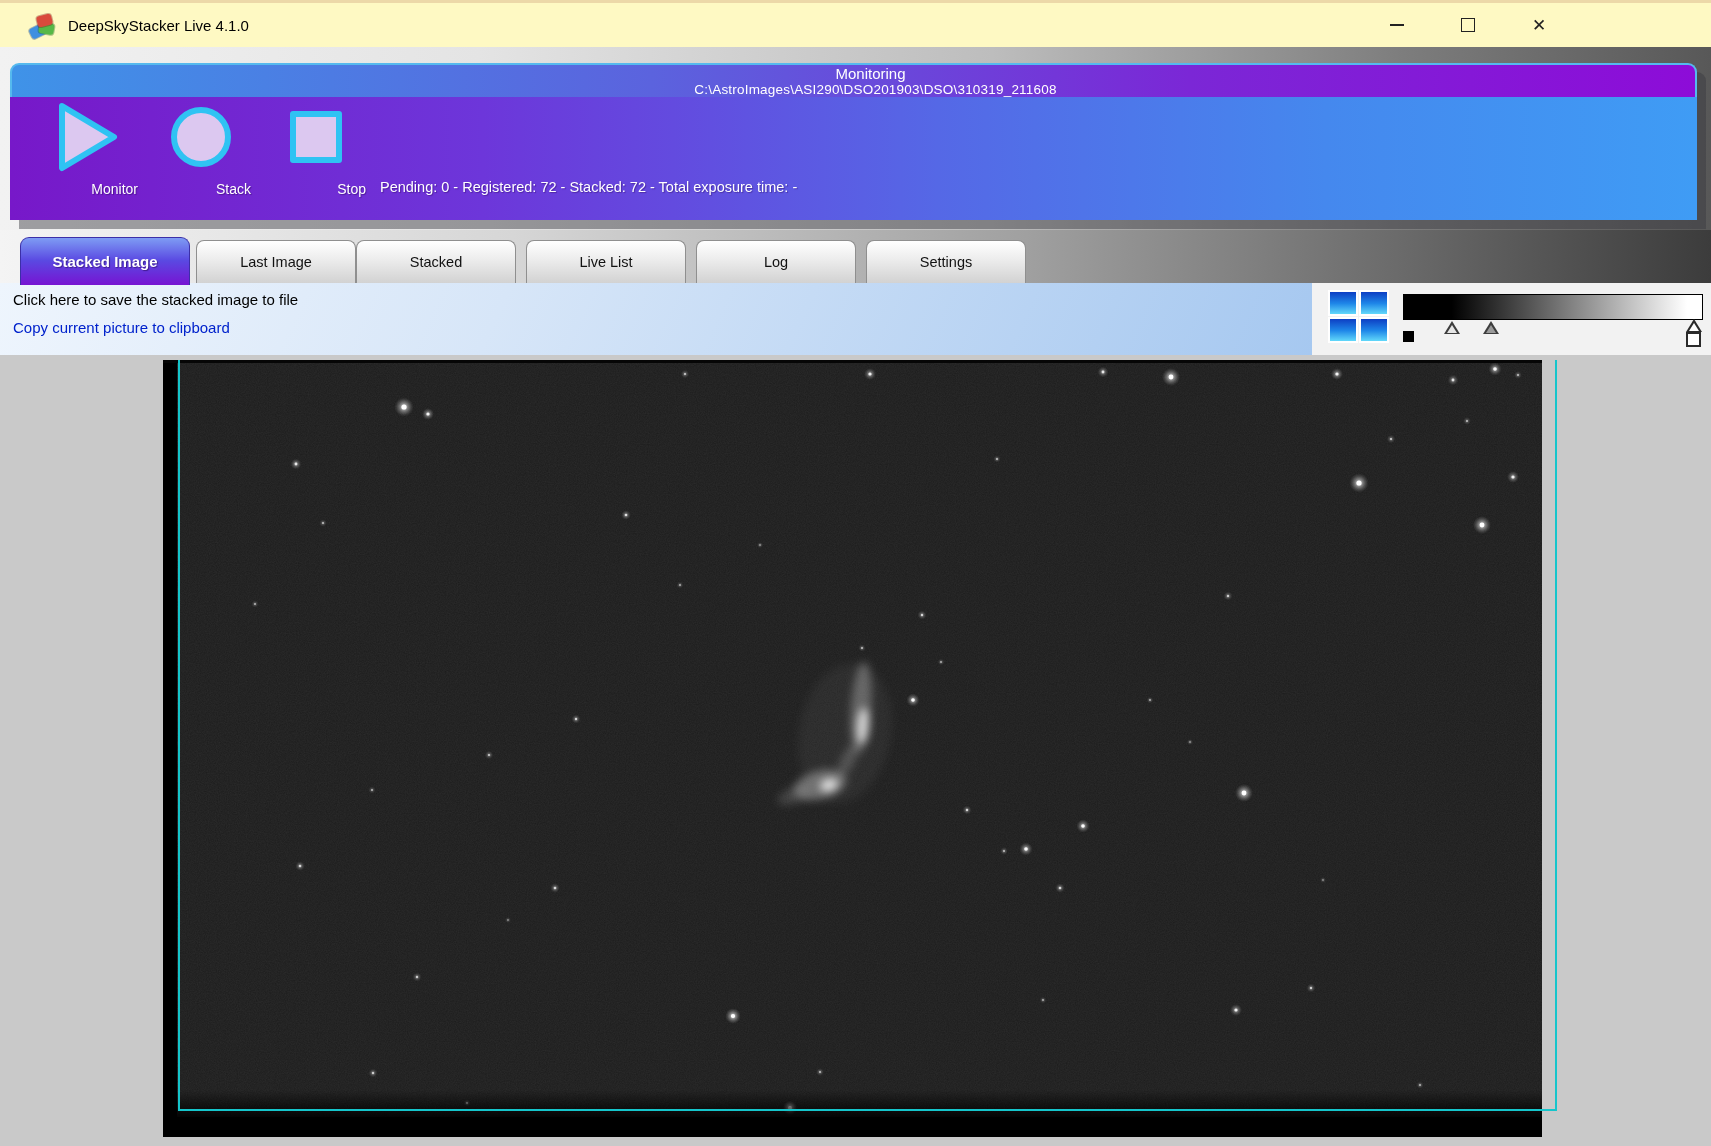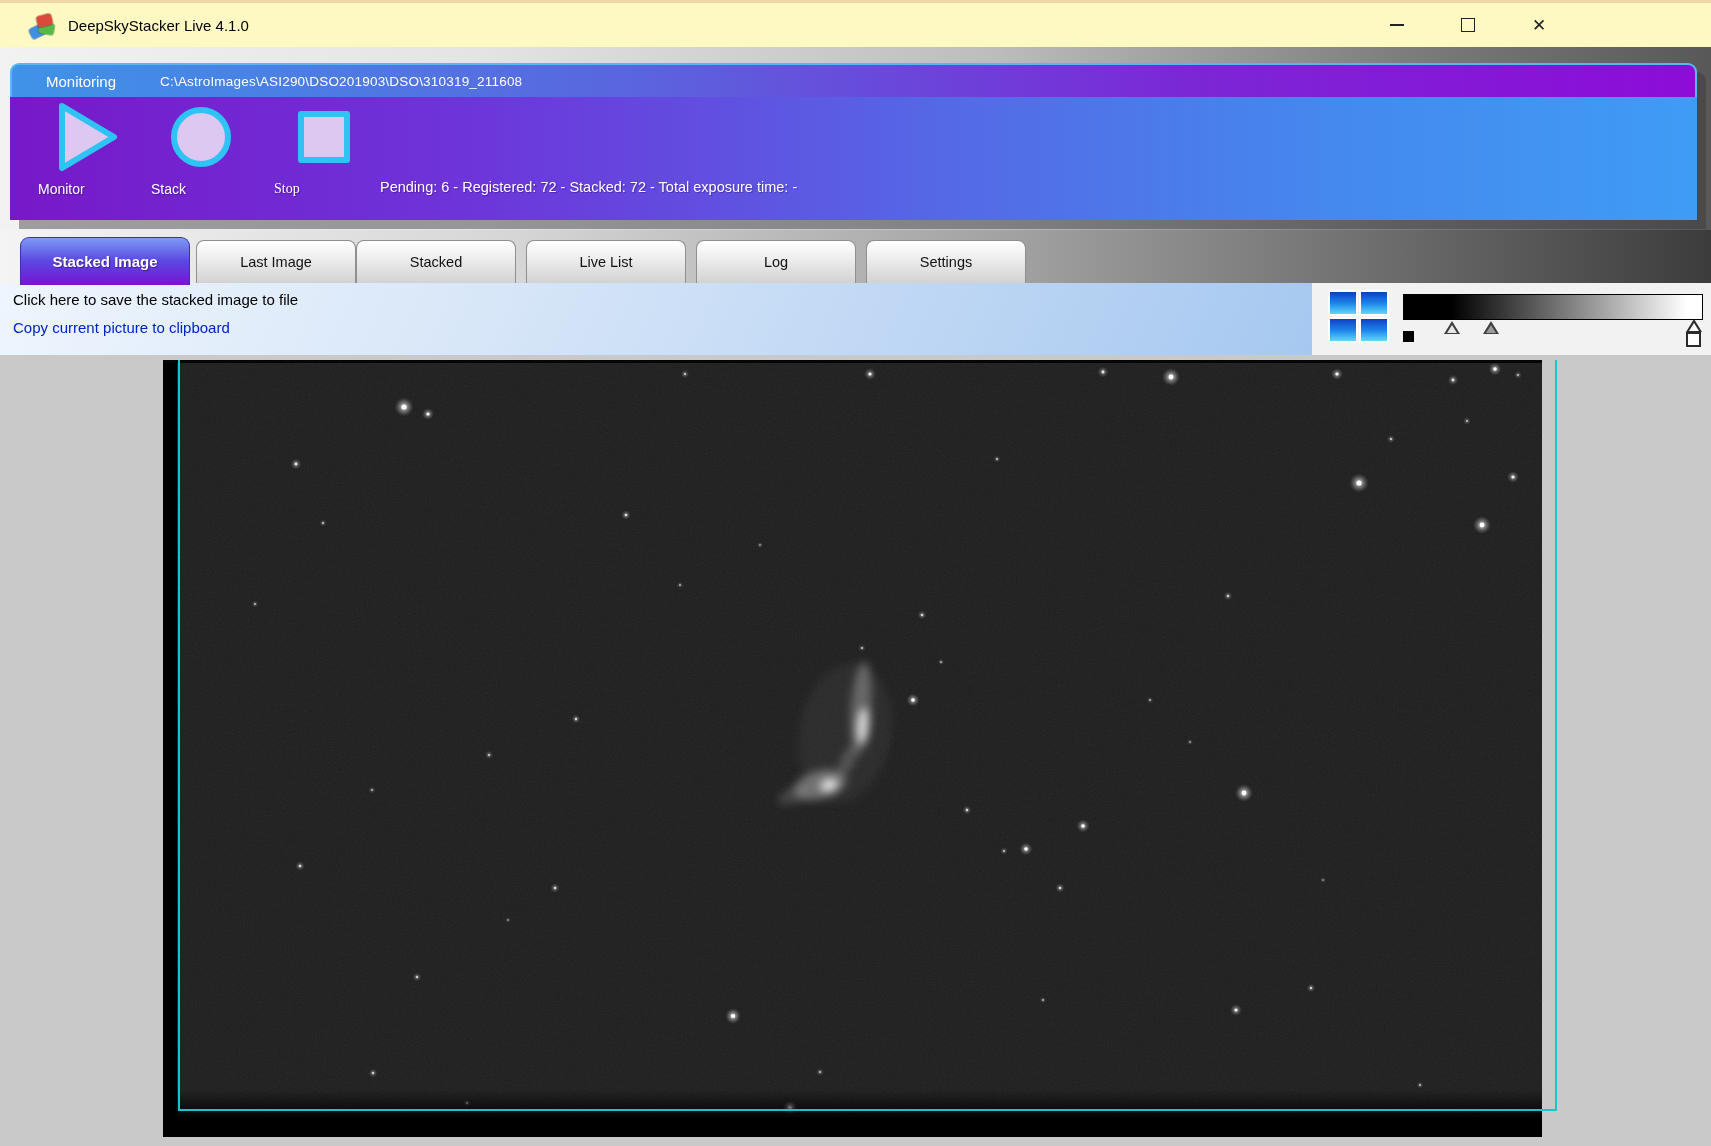--- a/index.html
+++ b/index.html
@@ -31,28 +31,28 @@
   .tabstrip-bg{left:0;top:230px;width:1711px;height:53px;
     background:linear-gradient(90deg,#f4f4f4 0%,#d6d6d6 30%,#a0a0a0 60%,#6a6a6a 82%,#3c3c3c 100%);}
 
   
   .panel-wrap{left:10px;top:63px;width:1687px;height:157px;
     border-radius:9px 9px 0 0;
     box-shadow:9px 9px 0 rgba(55,55,62,.45);}
   .monitor-bar{position:absolute;left:0;top:0;width:100%;height:34px;
     background:linear-gradient(90deg,#3f93e8 0%,#5b63de 38%,#7b27d6 70%,#8d0cd8 100%);
     border:2px solid #55b9ee;border-bottom:none;border-radius:9px 9px 0 0;
-    box-sizing:border-box;display:flex;align-items:center;color:#fff;}
+    box-sizing:border-box;display:flex;align-items:center;color:#fff;flex-direction:column;}
   .monitor-label{font-size:15px;margin-left:34px;}
   .monitor-path{font-size:13.5px;margin-left:44px;letter-spacing:.2px;}
   .toolbar{position:absolute;left:0;top:34px;width:100%;height:123px;
     background:linear-gradient(90deg,#7718c9 0%,#6d36da 28%,#5568e6 55%,#4588ee 78%,#3f9cf5 100%);}
   .tool-btn{position:absolute;top:6px;width:100px;height:100px;cursor:pointer;}
   .tool-btn svg{display:block;margin:0 auto;}
-  .btn-label{position:absolute;top:78px;width:100%;text-align:left;color:#fff;font-size:14px;
+  .btn-label{position:absolute;top:78px;width:100%;text-align:right;color:#fff;font-size:14px;
     text-shadow:1px 1px 1px rgba(40,0,80,.45);}
   .status-text{position:absolute;left:370px;top:82px;color:#fff;font-size:14.5px;
     text-shadow:1px 1px 1px rgba(40,0,80,.4);}
 
   
   .tabs-layer{left:0;top:230px;width:1711px;height:55px;}
   .tab{position:absolute;box-sizing:border-box;display:flex;align-items:center;justify-content:center;cursor:pointer;}
   .tab.inactive{top:10px;height:43px;width:160px;border-radius:8px 8px 0 0;
     background:linear-gradient(180deg,#ffffff 0%,#ececec 45%,#d2d2d2 100%);
     border:1px solid #8f8f8f;border-bottom:none;color:#111;font-size:14.5px;}
@@ -131,28 +131,28 @@
             <polygon points="7,3 59,34 7,65" fill="#dcc8f0" stroke="#2fc3f3" stroke-width="6" stroke-linejoin="round"></polygon>
           </svg>
           <div class="btn-label">Monitor</div>
         </div>
         <div class="tool-btn" style="left: 141px;">
           <svg width="66" height="70">
             <circle cx="33" cy="34" r="27" fill="#dcc8f0" stroke="#2fc3f3" stroke-width="6" stroke-linejoin="round"></circle>
           </svg>
           <div class="btn-label">Stack</div>
         </div>
-        <div class="tool-btn" style="left: 264px; font-family: Liberation Serif, serif;">
+        <div class="tool-btn" style="left: 256px;">
           <svg width="66" height="70">
             <rect x="10" y="11" width="46" height="46" fill="#dcc8f0" stroke="#2fc3f3" stroke-width="6" stroke-linejoin="round"></rect>
           </svg>
           <div class="btn-label">Stop</div>
         </div>
       </div>
-    <div class="status-text">Pending: 6 - Registered: 72 - Stacked: 72 - Total exposure time: -</div>
+    <div class="status-text">Pending: 0 - Registered: 72 - Stacked: 72 - Total exposure time: -</div>
   </div>
 </div>
 
 <div class="abs tabs-layer" id="tabs-layer">
     <div class="tab active" style="left: 20px; width: 170px;">Stacked Image</div>
     <div class="tab inactive" style="left: 196px;">Last Image</div>
     <div class="tab inactive" style="left: 356px;">Stacked</div>
     <div class="tab inactive" style="left: 526px;">Live List</div>
     <div class="tab inactive" style="left: 696px;">Log</div>
     <div class="tab inactive" style="left: 866px;">Settings</div>

